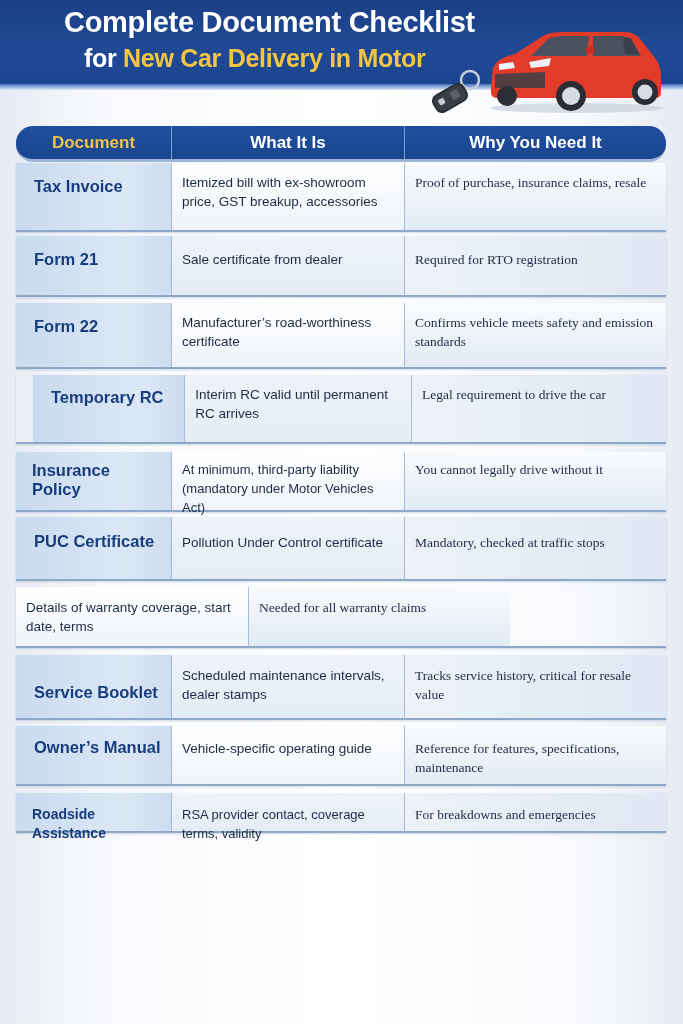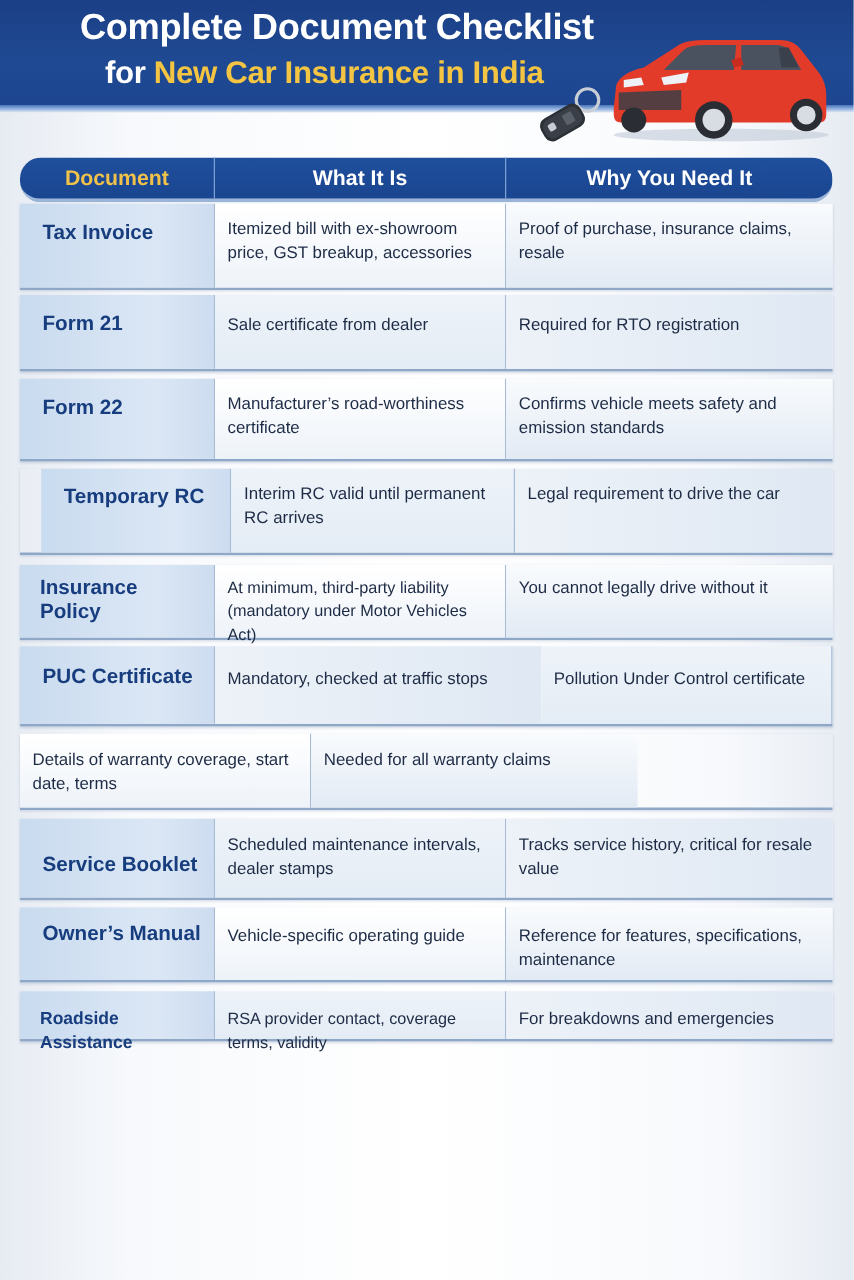--- a/index.html
+++ b/index.html
@@ -63,30 +63,31 @@
       font-size: 16.5px; font-weight: bold; color: #173d7e; padding-left: 18px;
       border-right: 1px solid #a6bbd6;
     }
     .cell.name.small { font-size: 14px; padding-left: 16px; }
     .cell.what {
       background: linear-gradient(180deg, #ffffff 0%, #eef3f9 100%);
       border-right: 1px solid #a6bbd6;
     }
     .cell.why {
       background: linear-gradient(180deg, #f9fbfd 0%, #e2eaf4 100%);
+      font-family: Liberation Serif, serif;
     }
     .row.alt .cell.what { background: linear-gradient(180deg, #eef3f9 0%, #e4ecf5 100%); }
     .row.alt .cell.why { background: linear-gradient(90deg, #edf2f8 0%, #dfe8f3 100%); }
   </style>
 </head>
 <body>
 
 <div class="banner">
   <div class="title-line1">Complete Document Checklist</div>
-  <div class="title-line2"><span>for </span><span class="hl">New Car Insurance in India</span></div>
+  <div class="title-line2"><span>for </span><span class="hl">New Car Delivery in Motor</span></div>
 </div>
 <div class="banner-stripe"></div>
 
 <svg class="key" viewBox="0 0 62 50">
   <circle cx="42" cy="14" r="9" fill="none" stroke="#c9ced6" stroke-width="2.5"></circle>
   <g transform="rotate(-30 22 32)">
     <rect x="4" y="22" width="36" height="20" rx="7" fill="#2b2f36"></rect>
     <rect x="6" y="24" width="32" height="16" rx="6" fill="#3a3f47"></rect>
     <rect x="10" y="28" width="6" height="6" rx="1.5" fill="#c8ccd2"></rect>
     <rect x="24" y="27" width="8" height="9" rx="1" fill="#5a6069"></rect>
@@ -142,22 +143,22 @@
   </div>
 
   <div class="row" style="top:326px;height:60px;">
     <div class="cell name c1" style="padding-top:9px;padding-left:16px;">Insurance Policy</div>
     <div class="cell what c2" style="padding-top:8px;font-size:13px;">At minimum, third-party liability (mandatory under Motor Vehicles Act)</div>
     <div class="cell why c3" style="padding-top:8px;">You cannot legally drive without it</div>
   </div>
 
   <div class="row alt" style="top:391px;height:64px;">
     <div class="cell name c1" style="padding-top:15px;">PUC Certificate</div>
+    <div class="cell what c2" style="padding-top:16px;">Pollution Under Control certificate</div>
     <div class="cell why c3" style="padding-top:16px;">Mandatory, checked at traffic stops</div>
-    <div class="cell what c2" style="padding-top:16px;">Pollution Under Control certificate</div>
   </div>
 
   <div class="row" style="top:461px;height:61px;">
     <div class="cell what c2" style="padding-top:11px;">Details of warranty coverage, start date, terms</div>
     <div class="cell why c3" style="padding-top:11px;">Needed for all warranty claims</div>
   </div>
 
   <div class="row alt" style="top:529px;height:65px;">
     <div class="cell name c1" style="padding-top:28px;">Service Booklet</div>
     <div class="cell what c2" style="padding-top:11px;">Scheduled maintenance intervals, dealer stamps</div>

